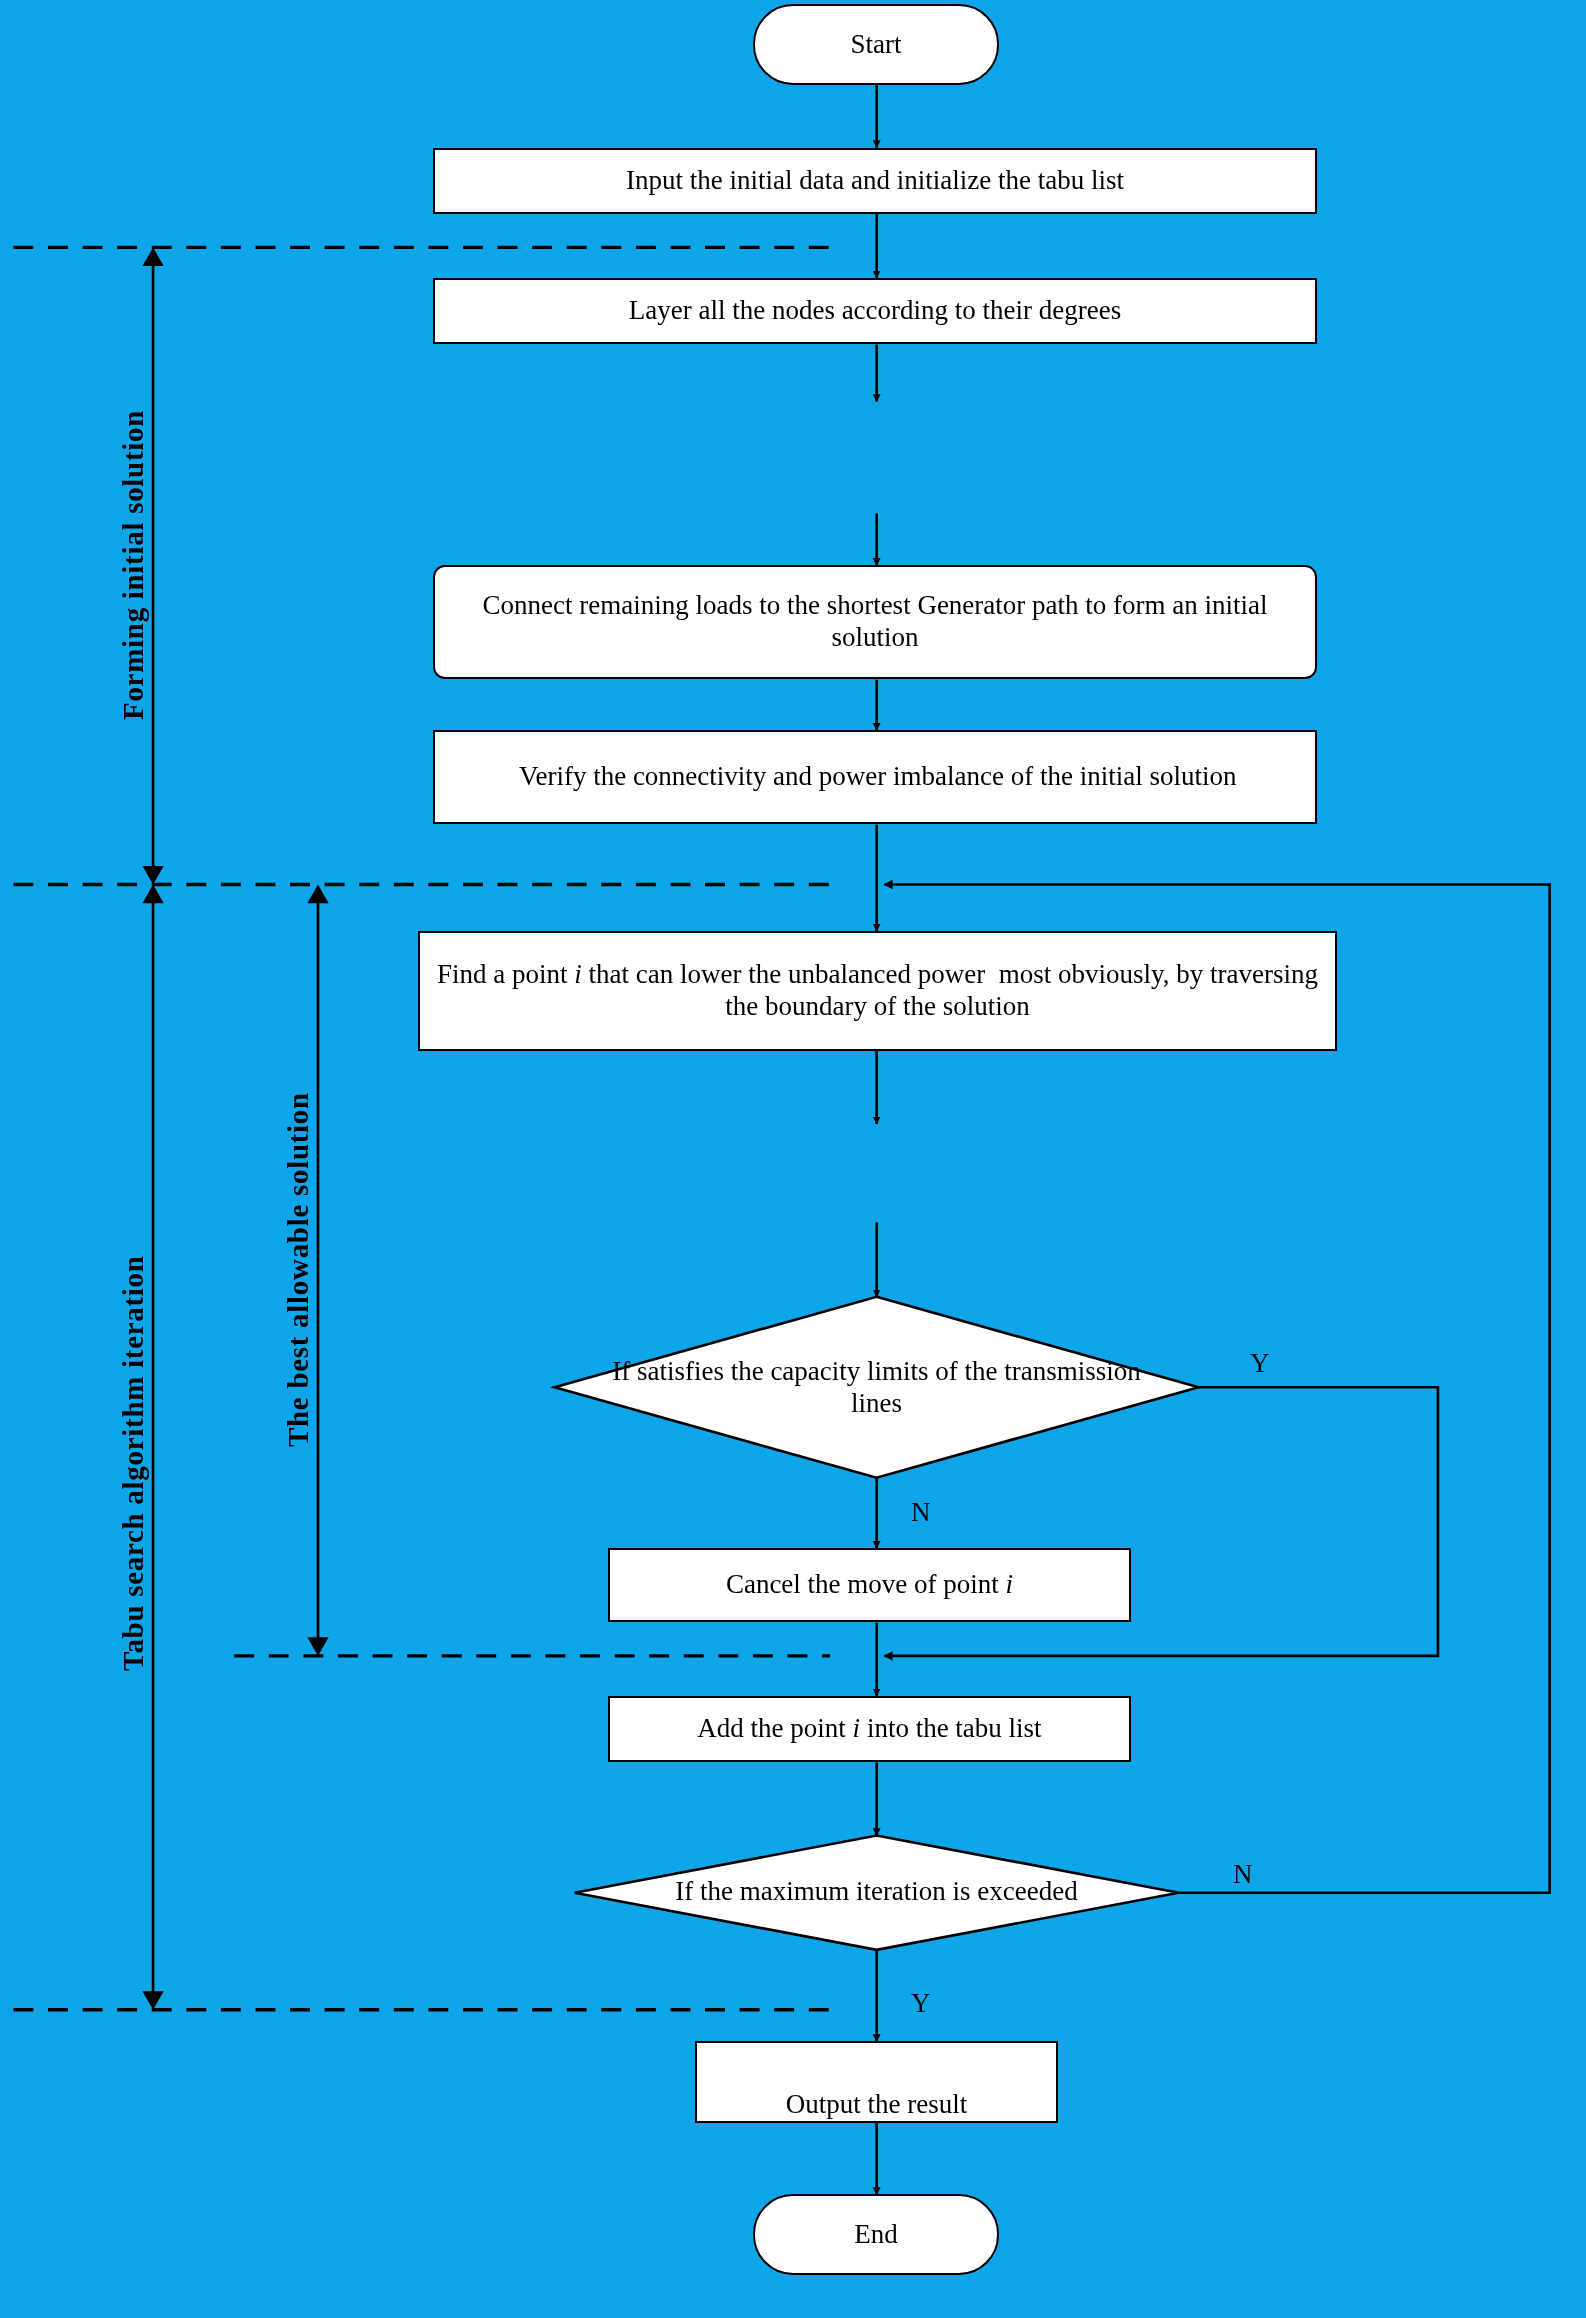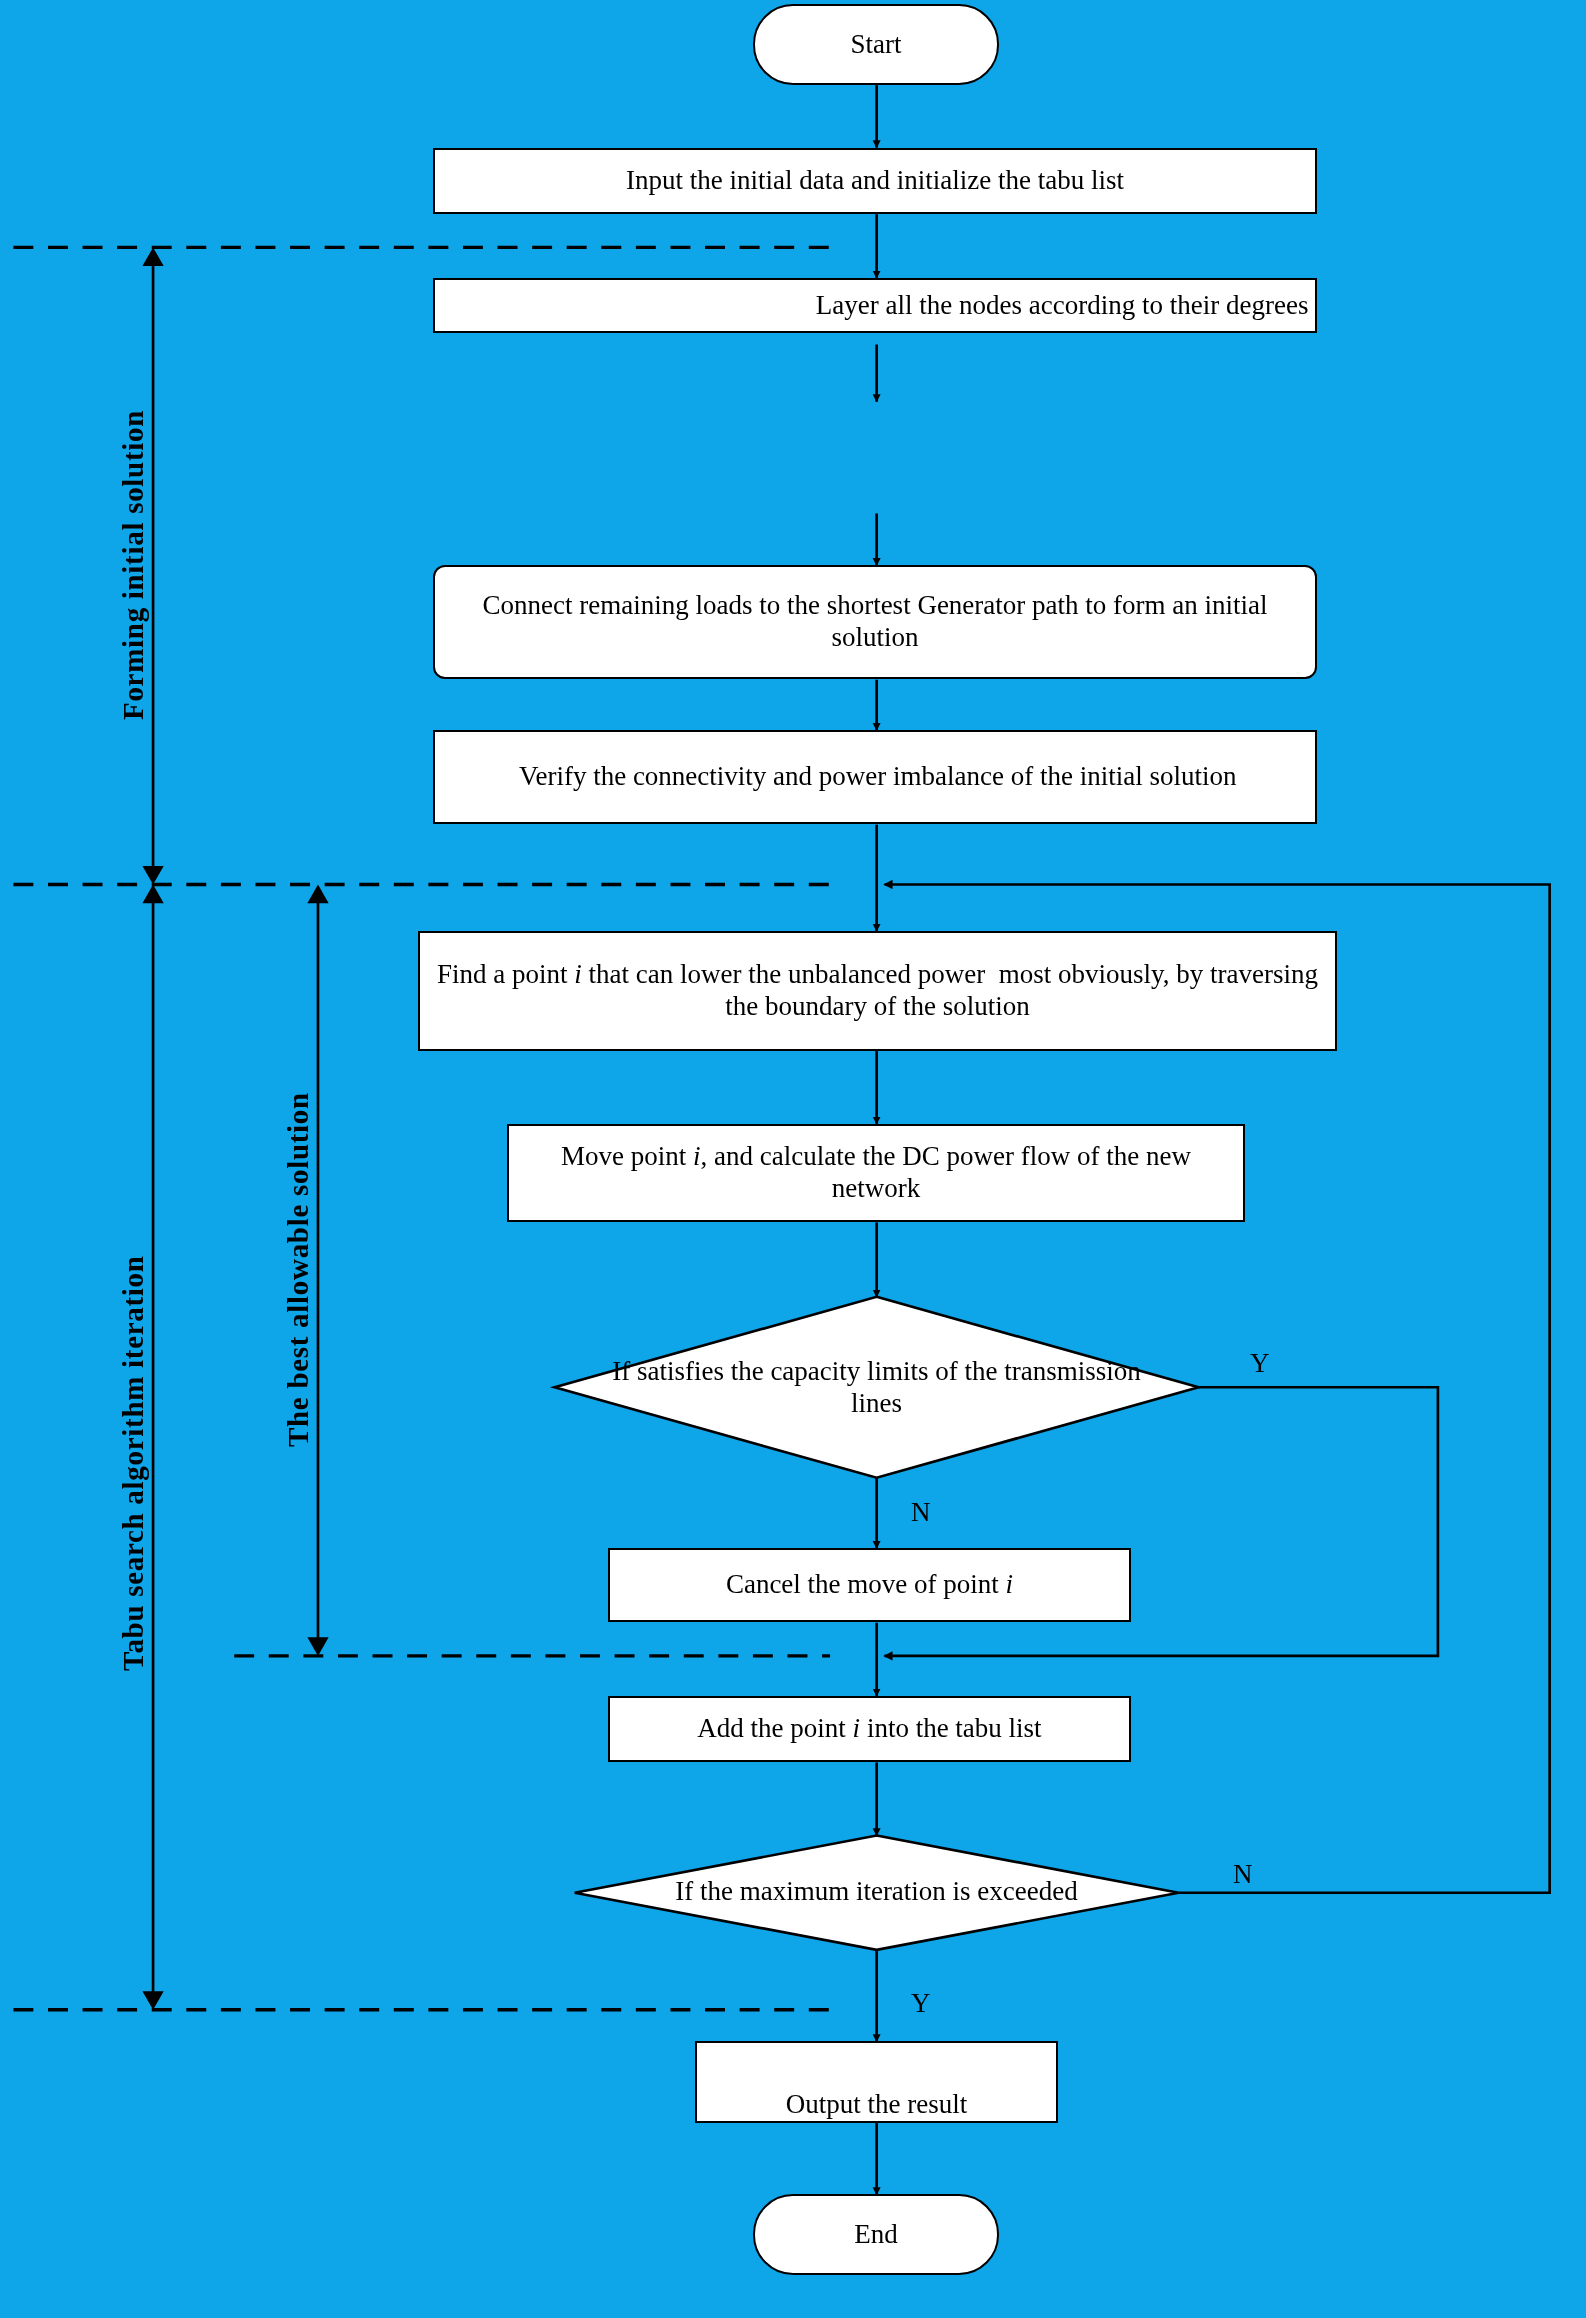--- a/index.html
+++ b/index.html
@@ -128,40 +128,37 @@
   </svg>
 
   <div class="node terminator" style="left:753px; top:4px; width:246px; height:81px;">
     <span>Start</span>
   </div>
 
   <div class="node" style="left:433px; top:148px; width:884px; height:66px;">
     <span>Input the initial data and initialize the tabu list</span>
   </div>
 
-  <div class="node" style="left:433px; top:278px; width:884px; height:55px;justify-content:flex-end;">
+  <div class="node" style="left:433px; top:278px; width:884px; height:66px;">
     <span>Layer all the nodes according to their degrees</span>
   </div>
 
 
   <div class="node" style="left:433px; top:565px; width:884px; height:114px;border-radius:12px;">
     <span>Connect remaining loads to the shortest Generator  path to form an initial solution</span>
   </div>
 
   <div class="node" style="left:433px; top:730px; width:884px; height:94px;padding-left:12px;">
     <span>Verify the connectivity and power imbalance of the initial solution</span>
   </div>
 
   <div class="node" style="left:418px; top:931px; width:919px; height:120px;">
     <span>Find a point <i class="it">i</i> that can lower the unbalanced power&nbsp; most obviously, by traversing the boundary of the solution</span>
   </div>
 
-  <div class="node" style="left:507px; top:1124px; width:738px; height:98px;">
-    <span>Move point <i class="it">i</i>, and calculate the DC power flow of the new network</span>
-  </div>
 
   <div class="node decision" style="left:588px; top:1297px; width:577px; height:181px;">
     <span class="dec-text">If satisfies the capacity limits of the transmission lines</span>
   </div>
 
   <div class="node" style="left:608px; top:1548px; width:523px; height:74px;">
     <span>Cancel the move of point <i class="it">i</i></span>
   </div>
 
   <div class="node" style="left:608px; top:1696px; width:523px; height:66px;">

